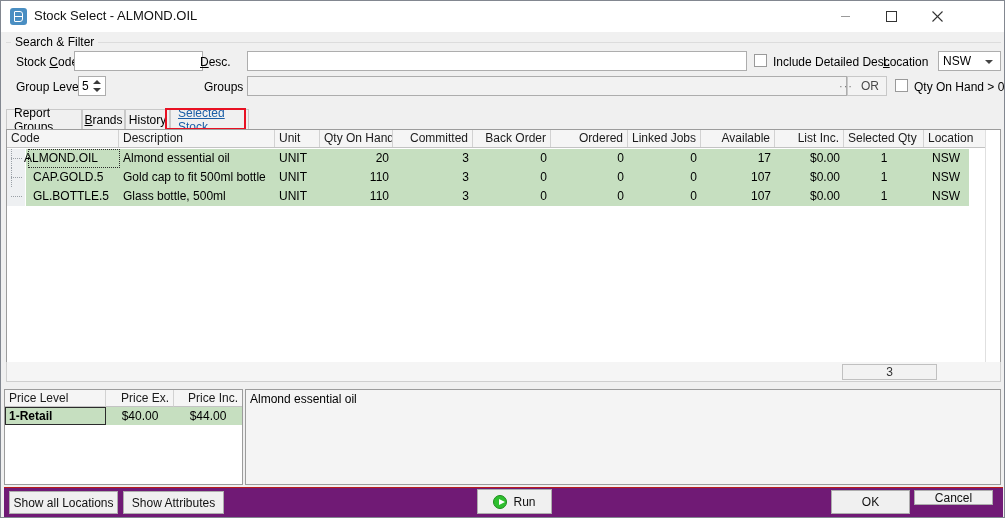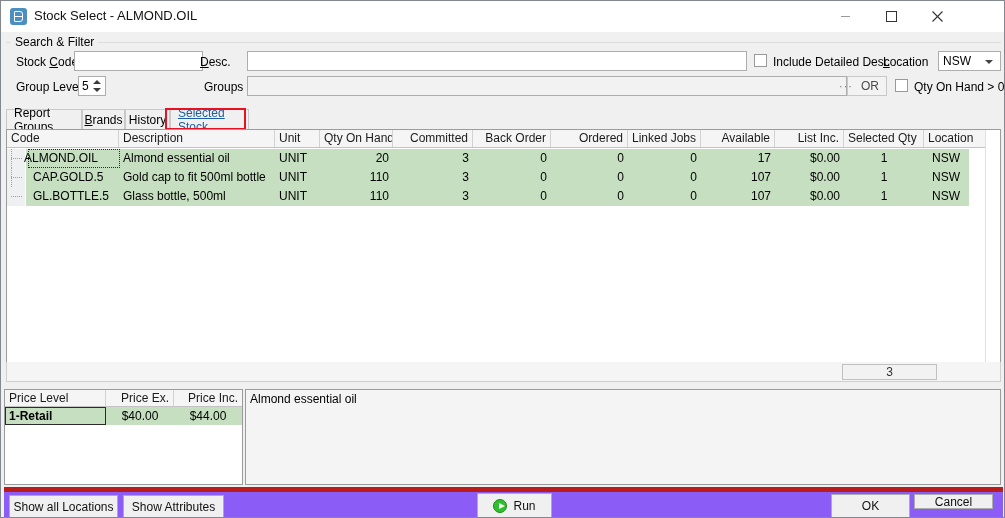--- a/index.html
+++ b/index.html
@@ -398,22 +398,22 @@
     padding: 2px 4px;
     overflow: hidden;
     white-space: pre-wrap;
   }
 
   
   .btnbar {
     position: absolute;
     left: 3px; top: 486px;
     width: 999px; height: 30px;
-    background: #8b5cf6;
-    border-top: 5px solid #b91c1c;
+    background: #701a75;
+    border-top: 1px solid #b91c1c;
     box-sizing: border-box;
   }
   .pbtn {
     position: absolute;
     background: #f0f0f0;
     border: 1px solid #adadad;
     box-sizing: border-box;
     font-family: "Liberation Sans", sans-serif;
     font-size: 12px;
     color: #111;

